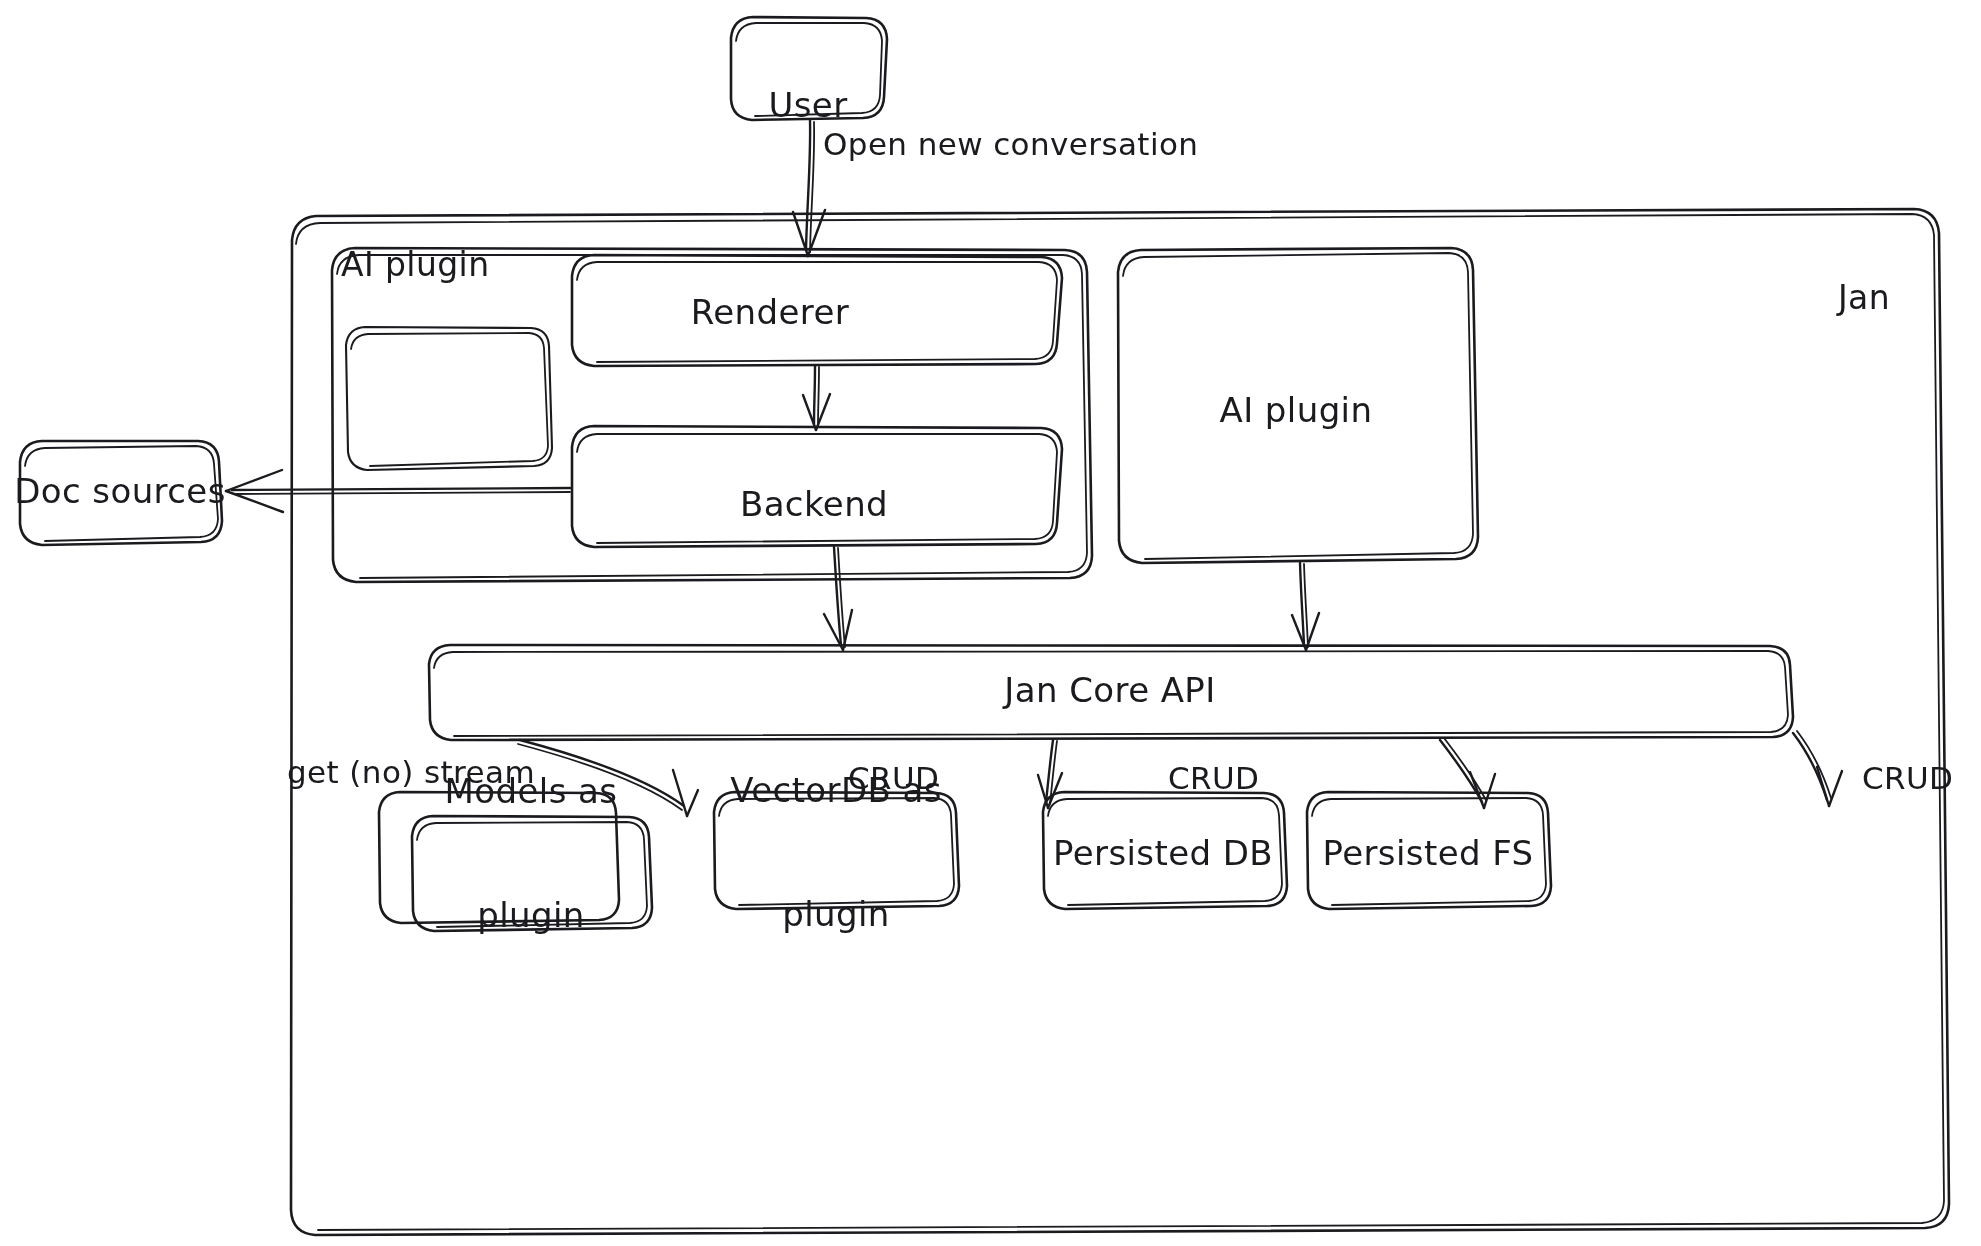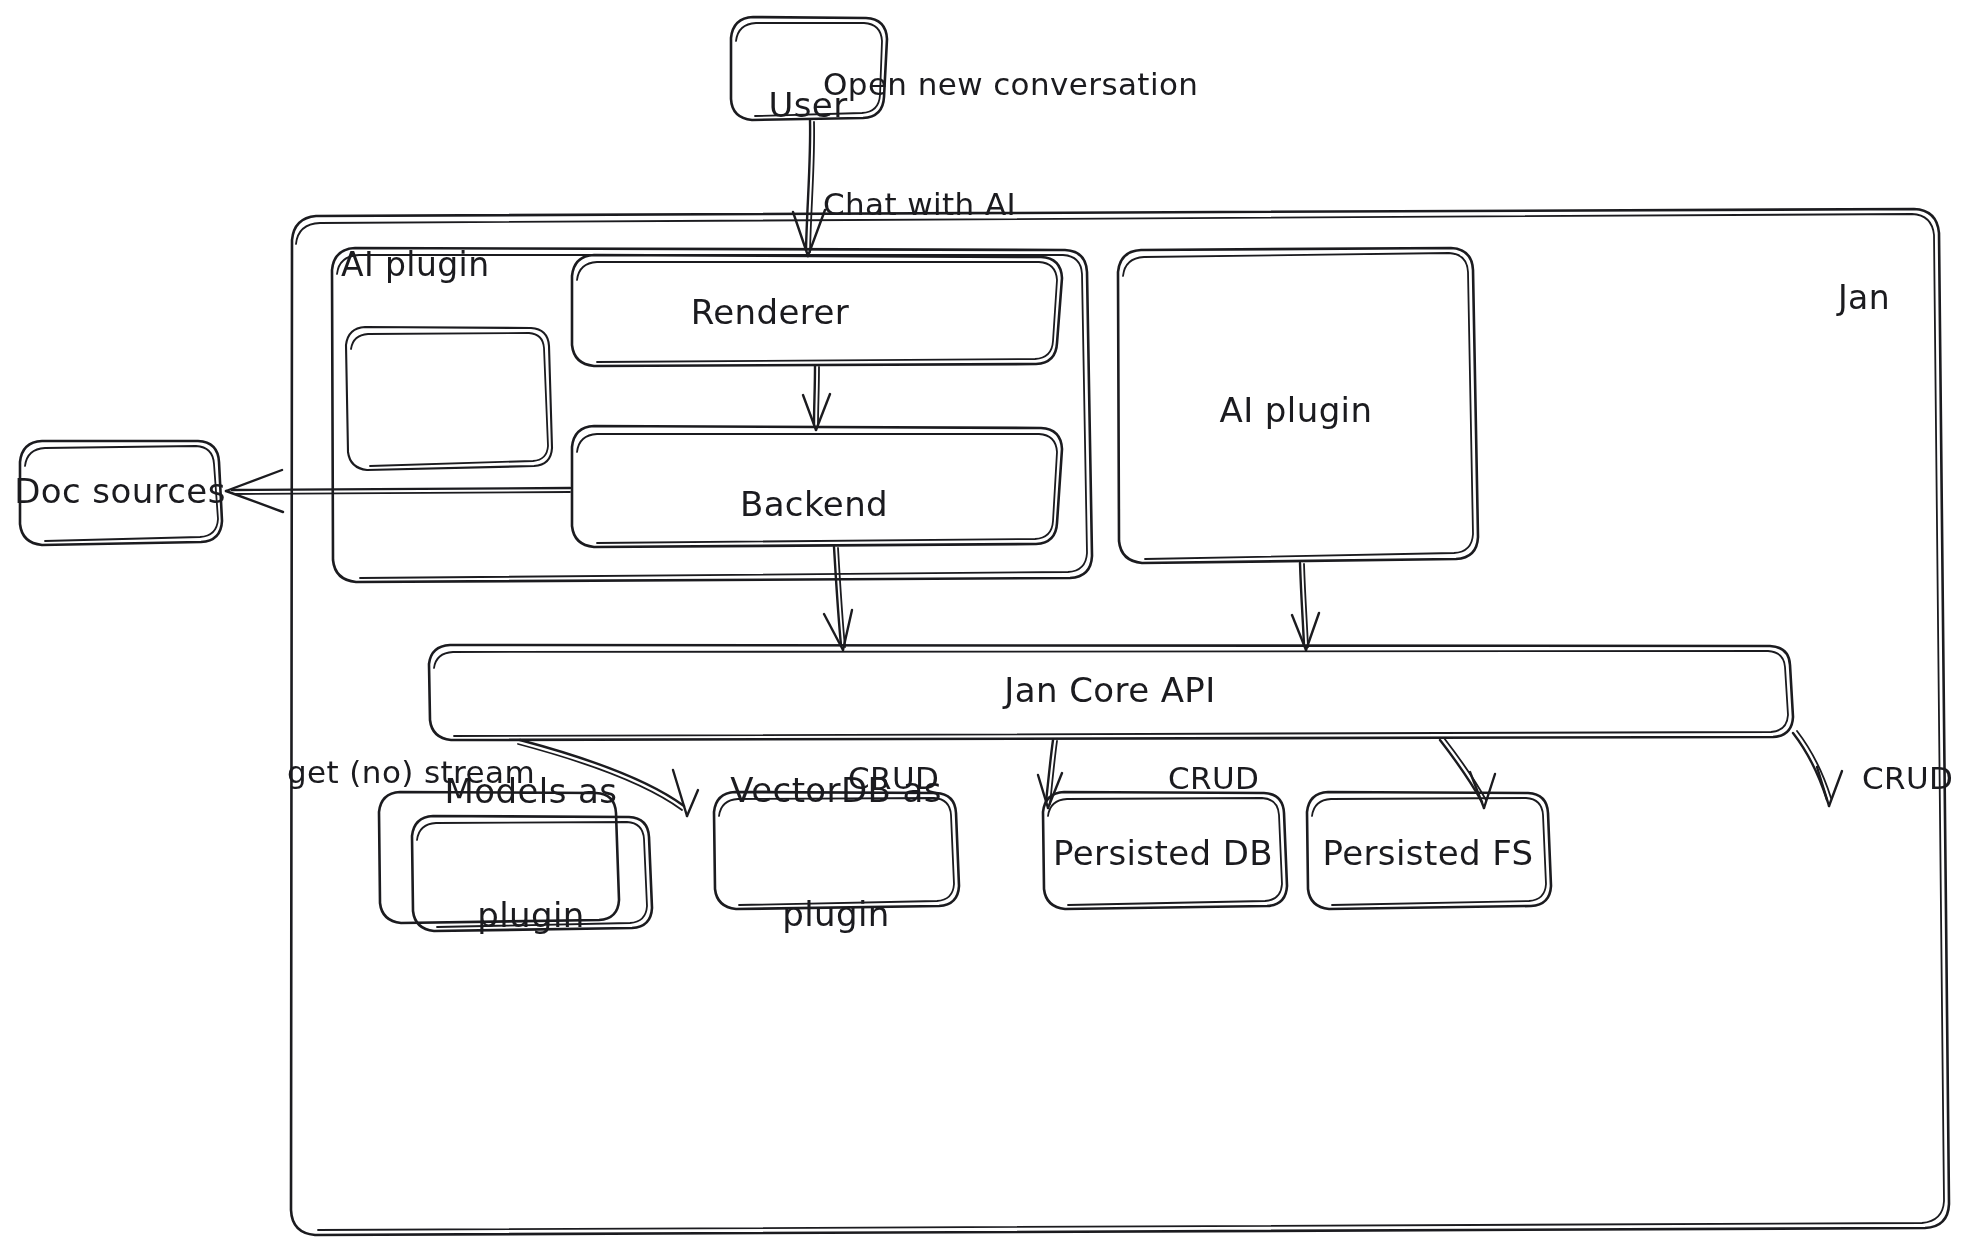--- a/index.html
+++ b/index.html
@@ -226,21 +226,20 @@
     <div>plugin</div>
   </div>
 
   <div class="lbl node-lbl" style="left:1163px; top:853px;">Persisted DB</div>
 
   <div class="lbl node-lbl" style="left:1428px; top:853px;">Persisted FS</div>
 
 
   <div class="lbl edge-lbl" style="left:823px; top:144px; line-height:1.30;">
     <div>Open new conversation</div>
-    <div>Chat with AI</div>
   </div>
 
   <div class="lbl edge-lbl" style="left:287px; top:772px;">get (no) stream</div>
 
   <div class="lbl edge-lbl" style="left:848px; top:778px;">CRUD</div>
 
   <div class="lbl edge-lbl" style="left:1168px; top:778px;">CRUD</div>
 
   <div class="lbl edge-lbl" style="left:1862px; top:778px;">CRUD</div>
 

